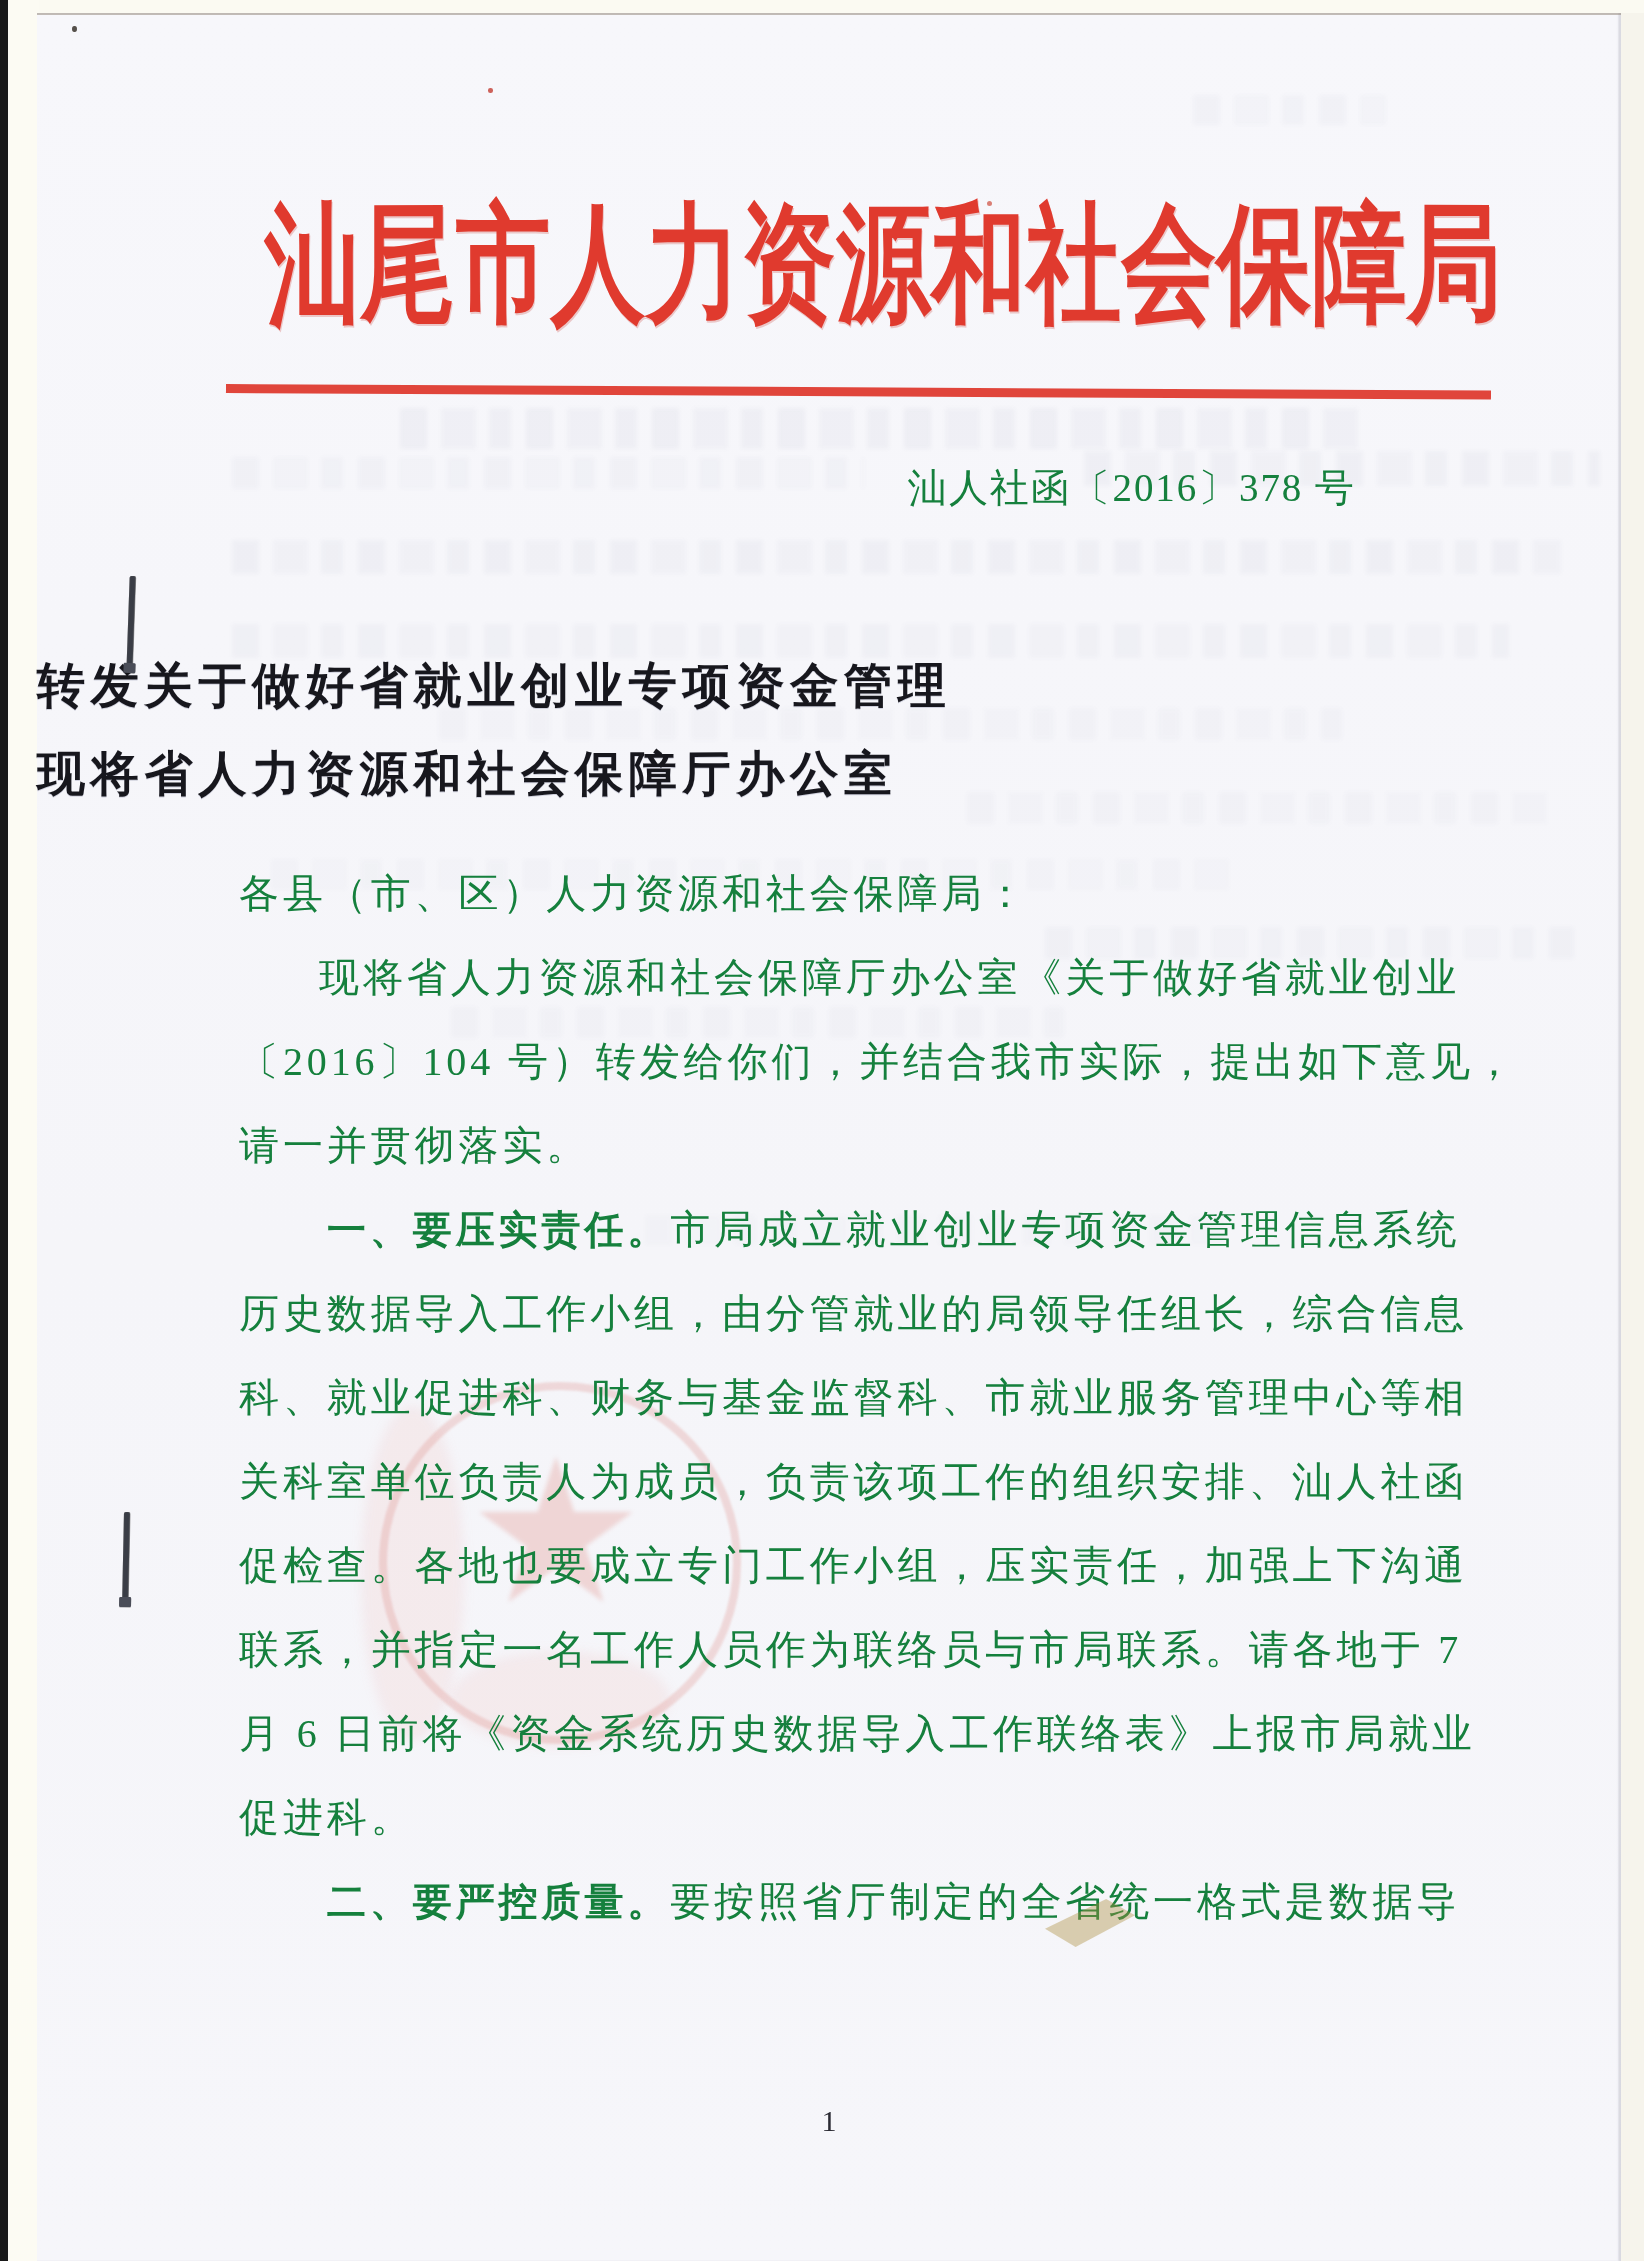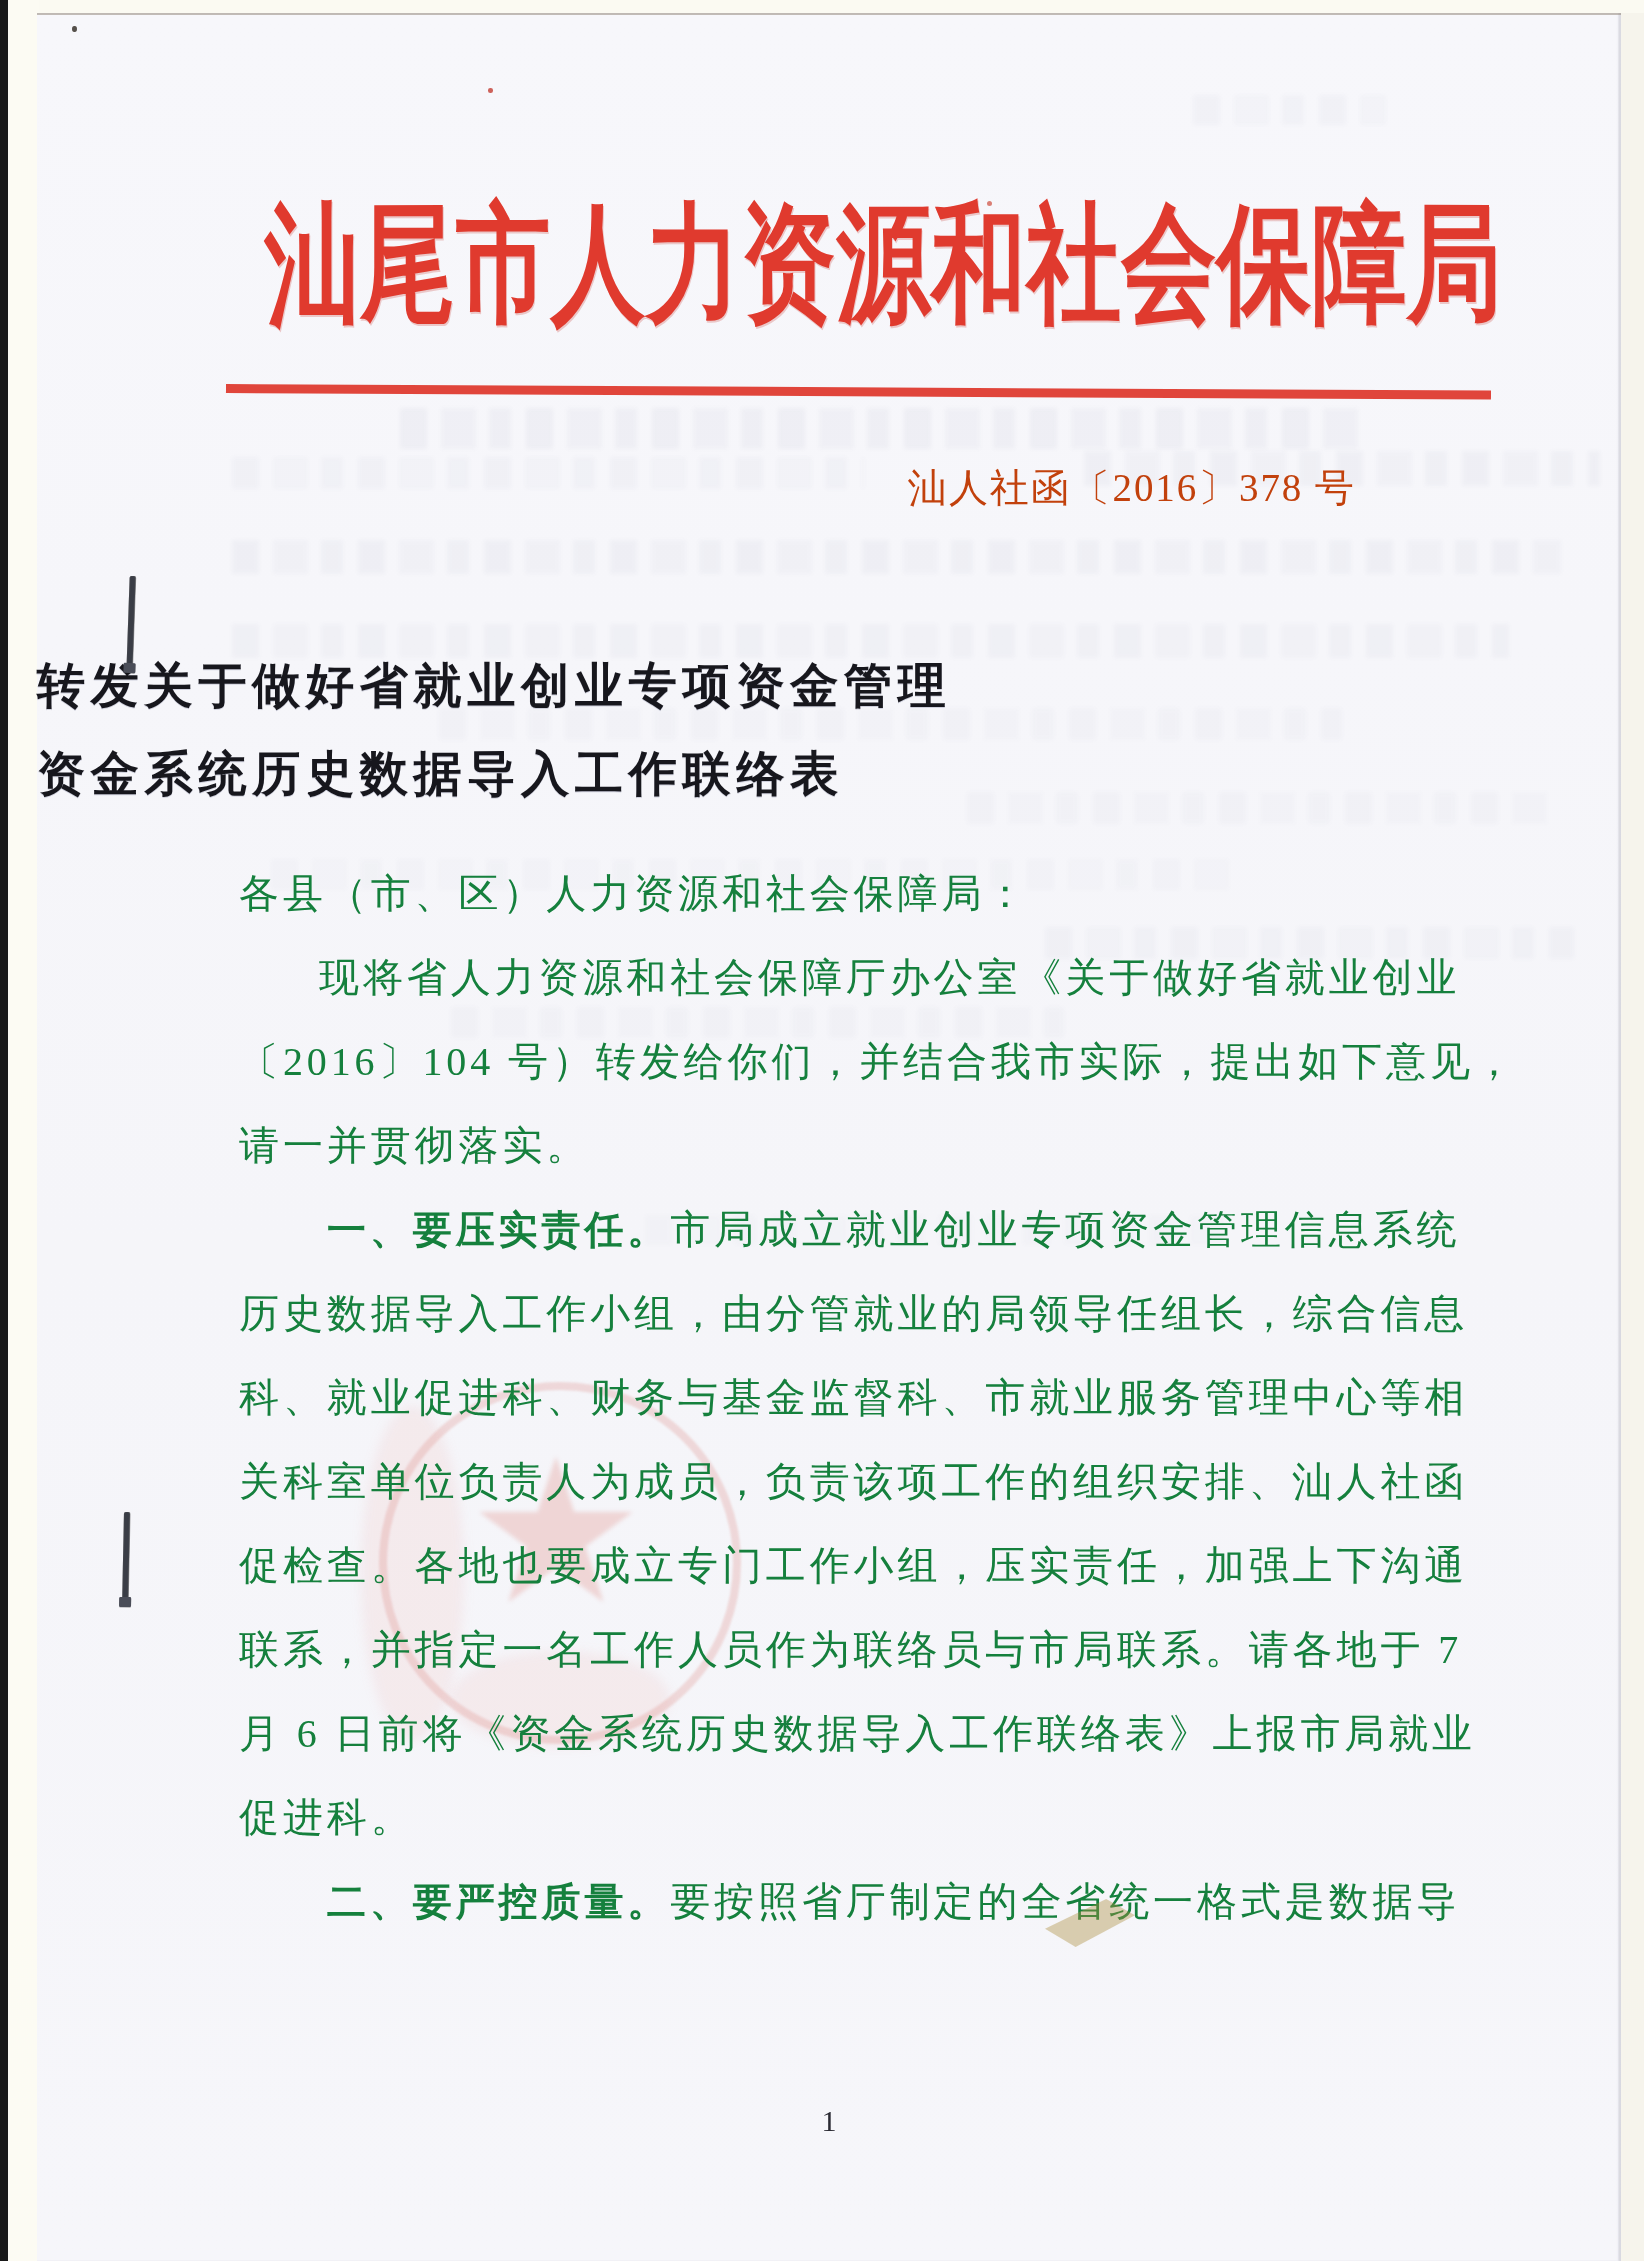--- a/index.html
+++ b/index.html
@@ -29,21 +29,21 @@
     text-shadow:1.3px 1.9px 0 rgba(200,60,50,.25);
     letter-spacing:1.3px;
   }
   .red-rule{
     position:absolute;left:226px;top:384px;width:1265px;height:9px;
     background:#e0453b;transform:rotate(.3deg);transform-origin:left center;
   }
   
   .doc-number{
     position:absolute;left:908px;top:462px;
-    font-size:39px;line-height:52px;color:#c2410c;letter-spacing:1.9px;white-space:nowrap;
+    font-size:39px;line-height:52px;color:#15803d;letter-spacing:1.9px;white-space:nowrap;
   }
   
   .doc-title{
     position:absolute;left:37px;top:642px;width:1584px;text-align:left;
     font-weight:700;color:#17171d;
     text-shadow:0 1.3px 0.6px rgba(40,45,95,.18);
   }
   .doc-title .t-line{font-size:48px;line-height:88px;letter-spacing:5.8px;white-space:nowrap;}
   
   .body-block{
@@ -134,21 +134,21 @@
 
 <div class="agency-title">
   <span class="inner">汕尾市人力资源和社会保障局</span>
 </div>
 <div class="red-rule"></div>
 
 <div class="doc-number">汕人社函〔2016〕378 号</div>
 
 <div class="doc-title">
   <div class="t-line">转发关于做好省就业创业专项资金管理</div>
-  <div class="t-line">资金系统历史数据导入工作联络表</div>
+  <div class="t-line">现将省人力资源和社会保障厅办公室</div>
 </div>
 
 <div class="body-block">
   <div class="body-line">各县（市、区）人力资源和社会保障局：</div>
   <div>
       <div class="body-line indent"><span>现将省人力资源和社会保障厅办公室《关于做好省就业创业</span></div>
       <div class="body-line"><span>〔2016〕104 号）转发给你们，并结合我市实际，提出如下意见，</span></div>
       <div class="body-line"><span>请一并贯彻落实。</span></div>
       <div class="body-line indent"><span class="seg-bold">一、要压实责任。</span><span>市局成立就业创业专项资金管理信息系统</span></div>
       <div class="body-line"><span>历史数据导入工作小组，由分管就业的局领导任组长，综合信息</span></div>

